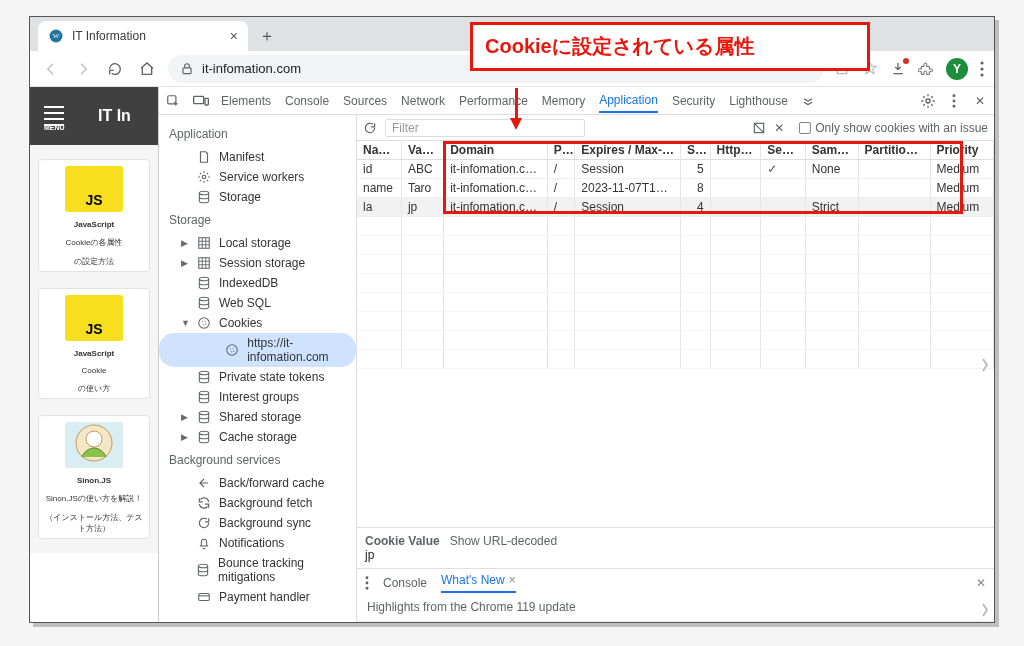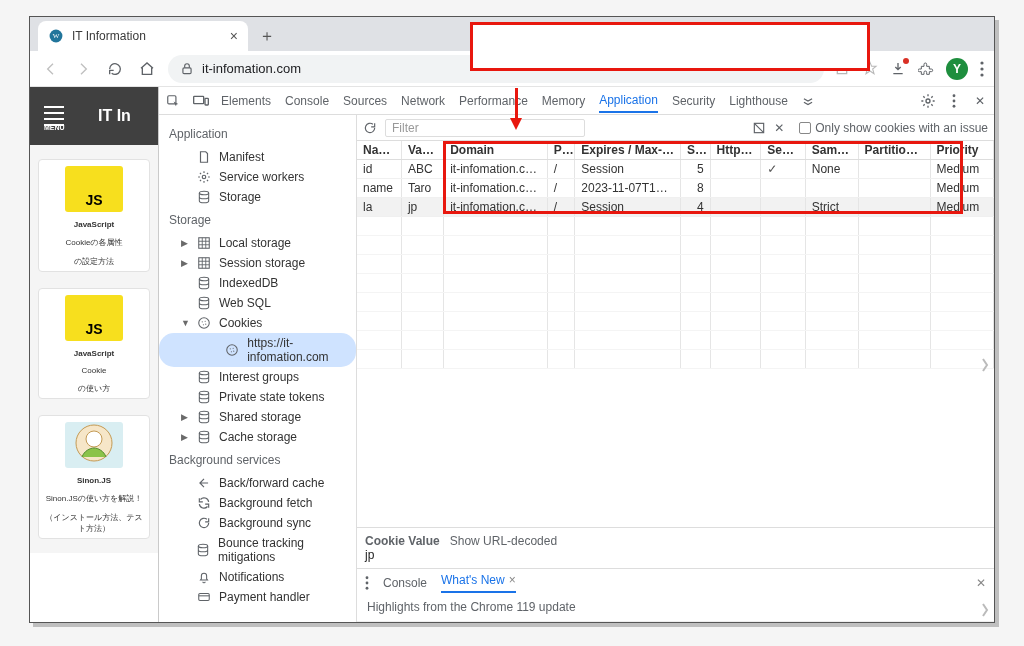--- a/index.html
+++ b/index.html
@@ -205,21 +205,21 @@
   .resize{
     position:absolute; right:2px; top:50%; width:12px; display:flex; justify-content:center;
   }
   .resize svg{width:10px;height:20px;}
   .resize.bottom{top:auto; bottom:2px; right:2px;}
 </style>
 </head>
 <body>
 
 <div class="callout">
-  <br>
+  <span>Cookieに設定されている属性</span><br>
 </div>
 <div class="callout-arrow"></div>
 
 <div class="frame">
 
   <div class="win-controls" style="top:8px;">
     <span>―</span>
     <span>☐</span>
     <span>✕</span>
   </div>
@@ -493,31 +493,31 @@
               <span>https://it-infomation.com</span>
             </div>
             <div class="item">
               <span class="triangle"></span>
               <span class="ic">
                 <svg width="14" height="14" viewBox="0 0 24 24">
                   <ellipse cx="12" cy="5" rx="8" ry="3" fill="none" stroke="#5f6368" stroke-width="1.8"></ellipse>
                   <path d="M4 5v7c0 1.7 3.6 3 8 3s8-1.3 8-3V5M4 12v7c0 1.7 3.6 3 8 3s8-1.3 8-3v-7" fill="none" stroke="#5f6368" stroke-width="1.8"></path>
                 </svg>
               </span>
-              <span>Interest groups</span>
+              <span>Private state tokens</span>
             </div>
             <div class="item">
               <span class="triangle"></span>
               <span class="ic">
                 <svg width="14" height="14" viewBox="0 0 24 24">
                   <ellipse cx="12" cy="5" rx="8" ry="3" fill="none" stroke="#5f6368" stroke-width="1.8"></ellipse>
                   <path d="M4 5v7c0 1.7 3.6 3 8 3s8-1.3 8-3V5M4 12v7c0 1.7 3.6 3 8 3s8-1.3 8-3v-7" fill="none" stroke="#5f6368" stroke-width="1.8"></path>
                 </svg>
               </span>
-              <span>Private state tokens</span>
+              <span>Interest groups</span>
             </div>
             <div class="item">
               <span class="triangle">▶</span>
               <span class="ic">
                 <svg width="14" height="14" viewBox="0 0 24 24">
                   <ellipse cx="12" cy="5" rx="8" ry="3" fill="none" stroke="#5f6368" stroke-width="1.8"></ellipse>
                   <path d="M4 5v7c0 1.7 3.6 3 8 3s8-1.3 8-3V5M4 12v7c0 1.7 3.6 3 8 3s8-1.3 8-3v-7" fill="none" stroke="#5f6368" stroke-width="1.8"></path>
                 </svg>
               </span>
               <span>Shared storage</span>
@@ -557,34 +557,34 @@
                 <svg width="14" height="14" viewBox="0 0 24 24">
                   <path d="M20 12a8 8 0 1 1-3-6.3M20 4v6h-6" stroke="#5f6368" stroke-width="2" fill="none"></path>
                 </svg>
               </span>
               <span>Background sync</span>
             </div>
             <div class="item">
               <span class="triangle"></span>
               <span class="ic">
                 <svg width="14" height="14" viewBox="0 0 24 24">
+                  <path d="M6 17h12l-1.5-2V10a4.5 4.5 0 0 0-9 0v5zM10 20a2 2 0 0 0 4 0" stroke="#5f6368" stroke-width="1.8" fill="none"></path>
+                </svg>
+              </span>
+              <span>Notifications</span>
+            </div>
+            <div class="item">
+              <span class="triangle"></span>
+              <span class="ic">
+                <svg width="14" height="14" viewBox="0 0 24 24">
                   <ellipse cx="12" cy="5" rx="8" ry="3" fill="none" stroke="#5f6368" stroke-width="1.8"></ellipse>
                   <path d="M4 5v7c0 1.7 3.6 3 8 3s8-1.3 8-3V5M4 12v7c0 1.7 3.6 3 8 3s8-1.3 8-3v-7" fill="none" stroke="#5f6368" stroke-width="1.8"></path>
                 </svg>
               </span>
               <span>Bounce tracking mitigations</span>
-            </div>
-            <div class="item">
-              <span class="triangle"></span>
-              <span class="ic">
-                <svg width="14" height="14" viewBox="0 0 24 24">
-                  <path d="M6 17h12l-1.5-2V10a4.5 4.5 0 0 0-9 0v5zM10 20a2 2 0 0 0 4 0" stroke="#5f6368" stroke-width="1.8" fill="none"></path>
-                </svg>
-              </span>
-              <span>Notifications</span>
             </div>
             <div class="item">
               <span class="triangle"></span>
               <span class="ic">
                 <svg width="14" height="14" viewBox="0 0 24 24">
                   <rect x="3" y="6" width="18" height="12" rx="2" fill="none" stroke="#5f6368" stroke-width="1.8"></rect>
                   <path d="M3 10h18" stroke="#5f6368" stroke-width="1.8"></path>
                 </svg>
               </span>
               <span>Payment handler</span>

